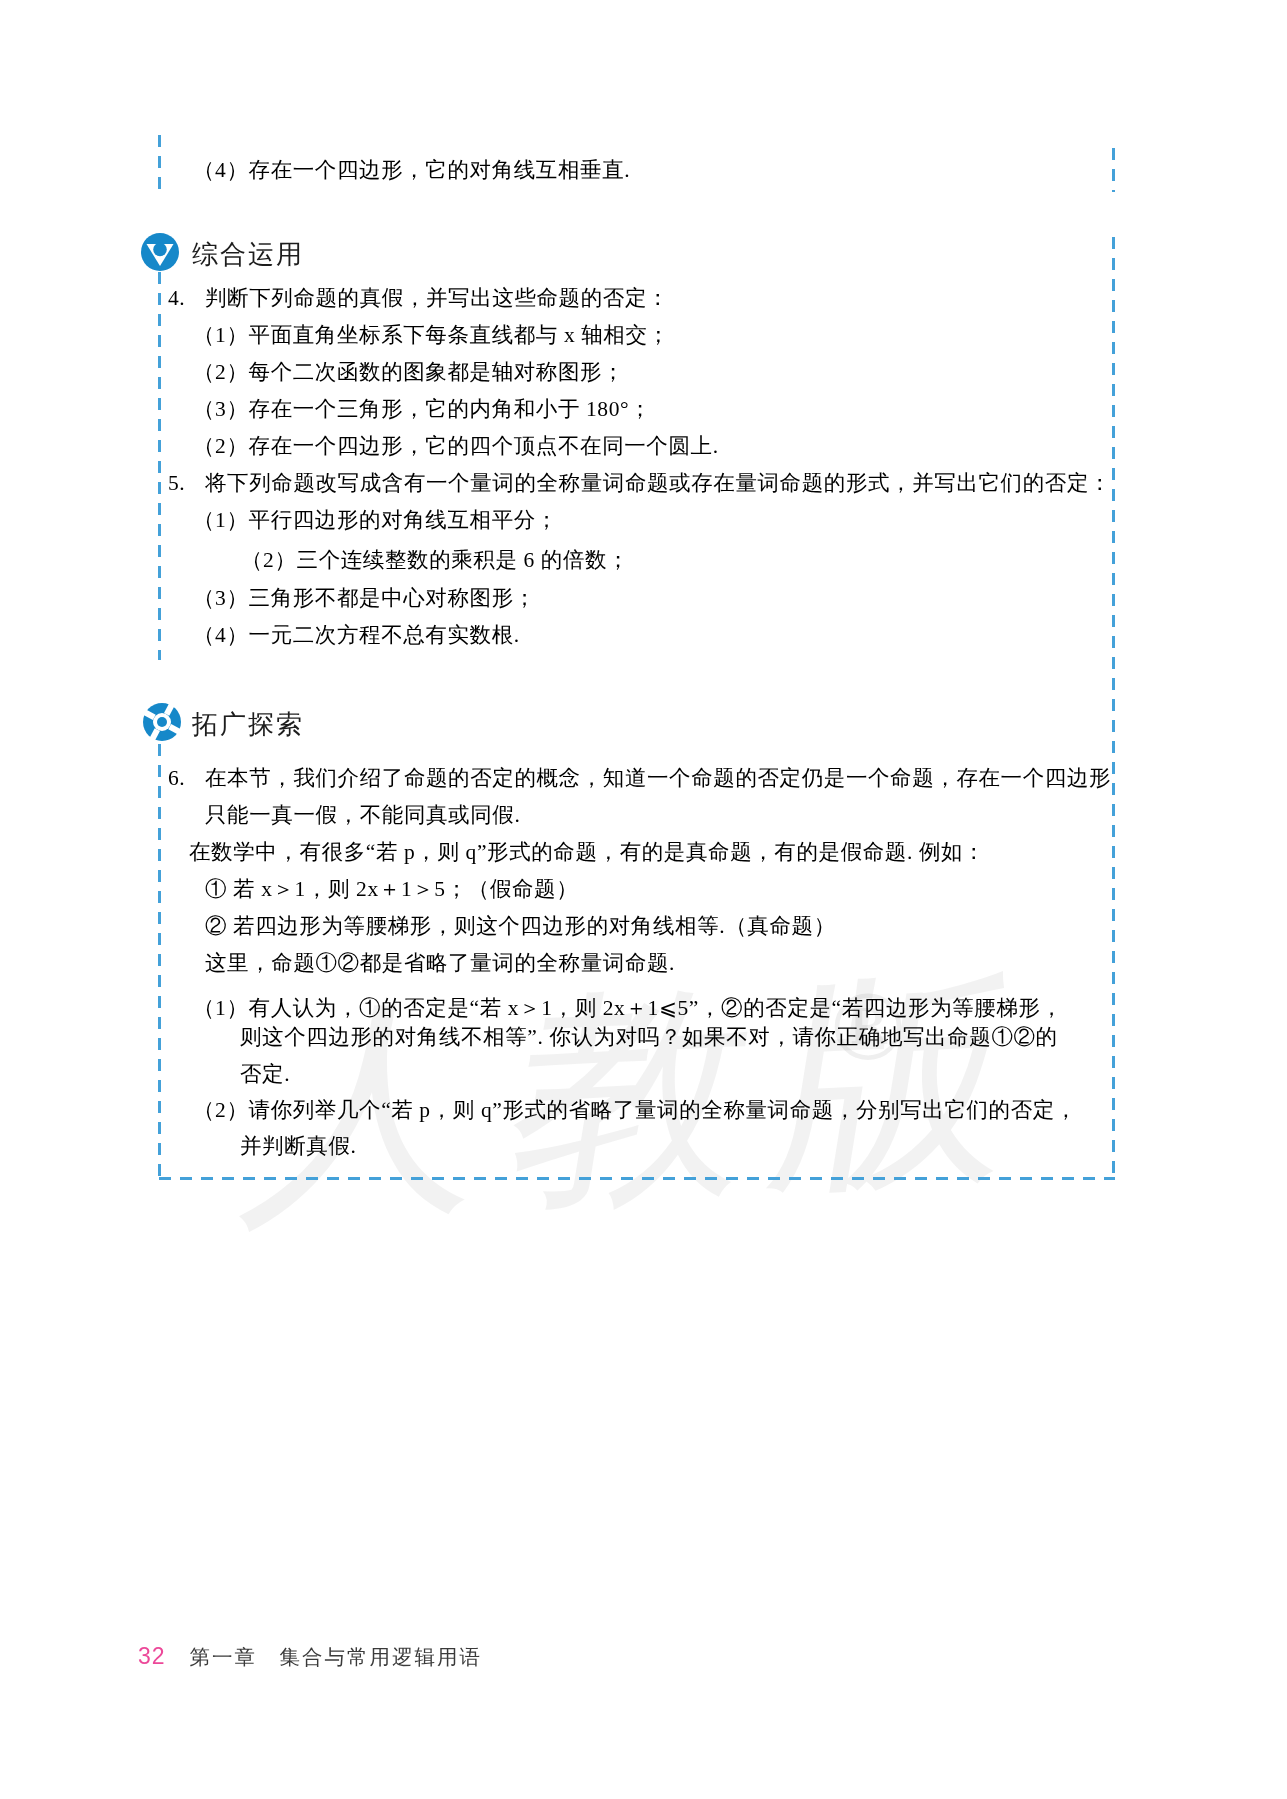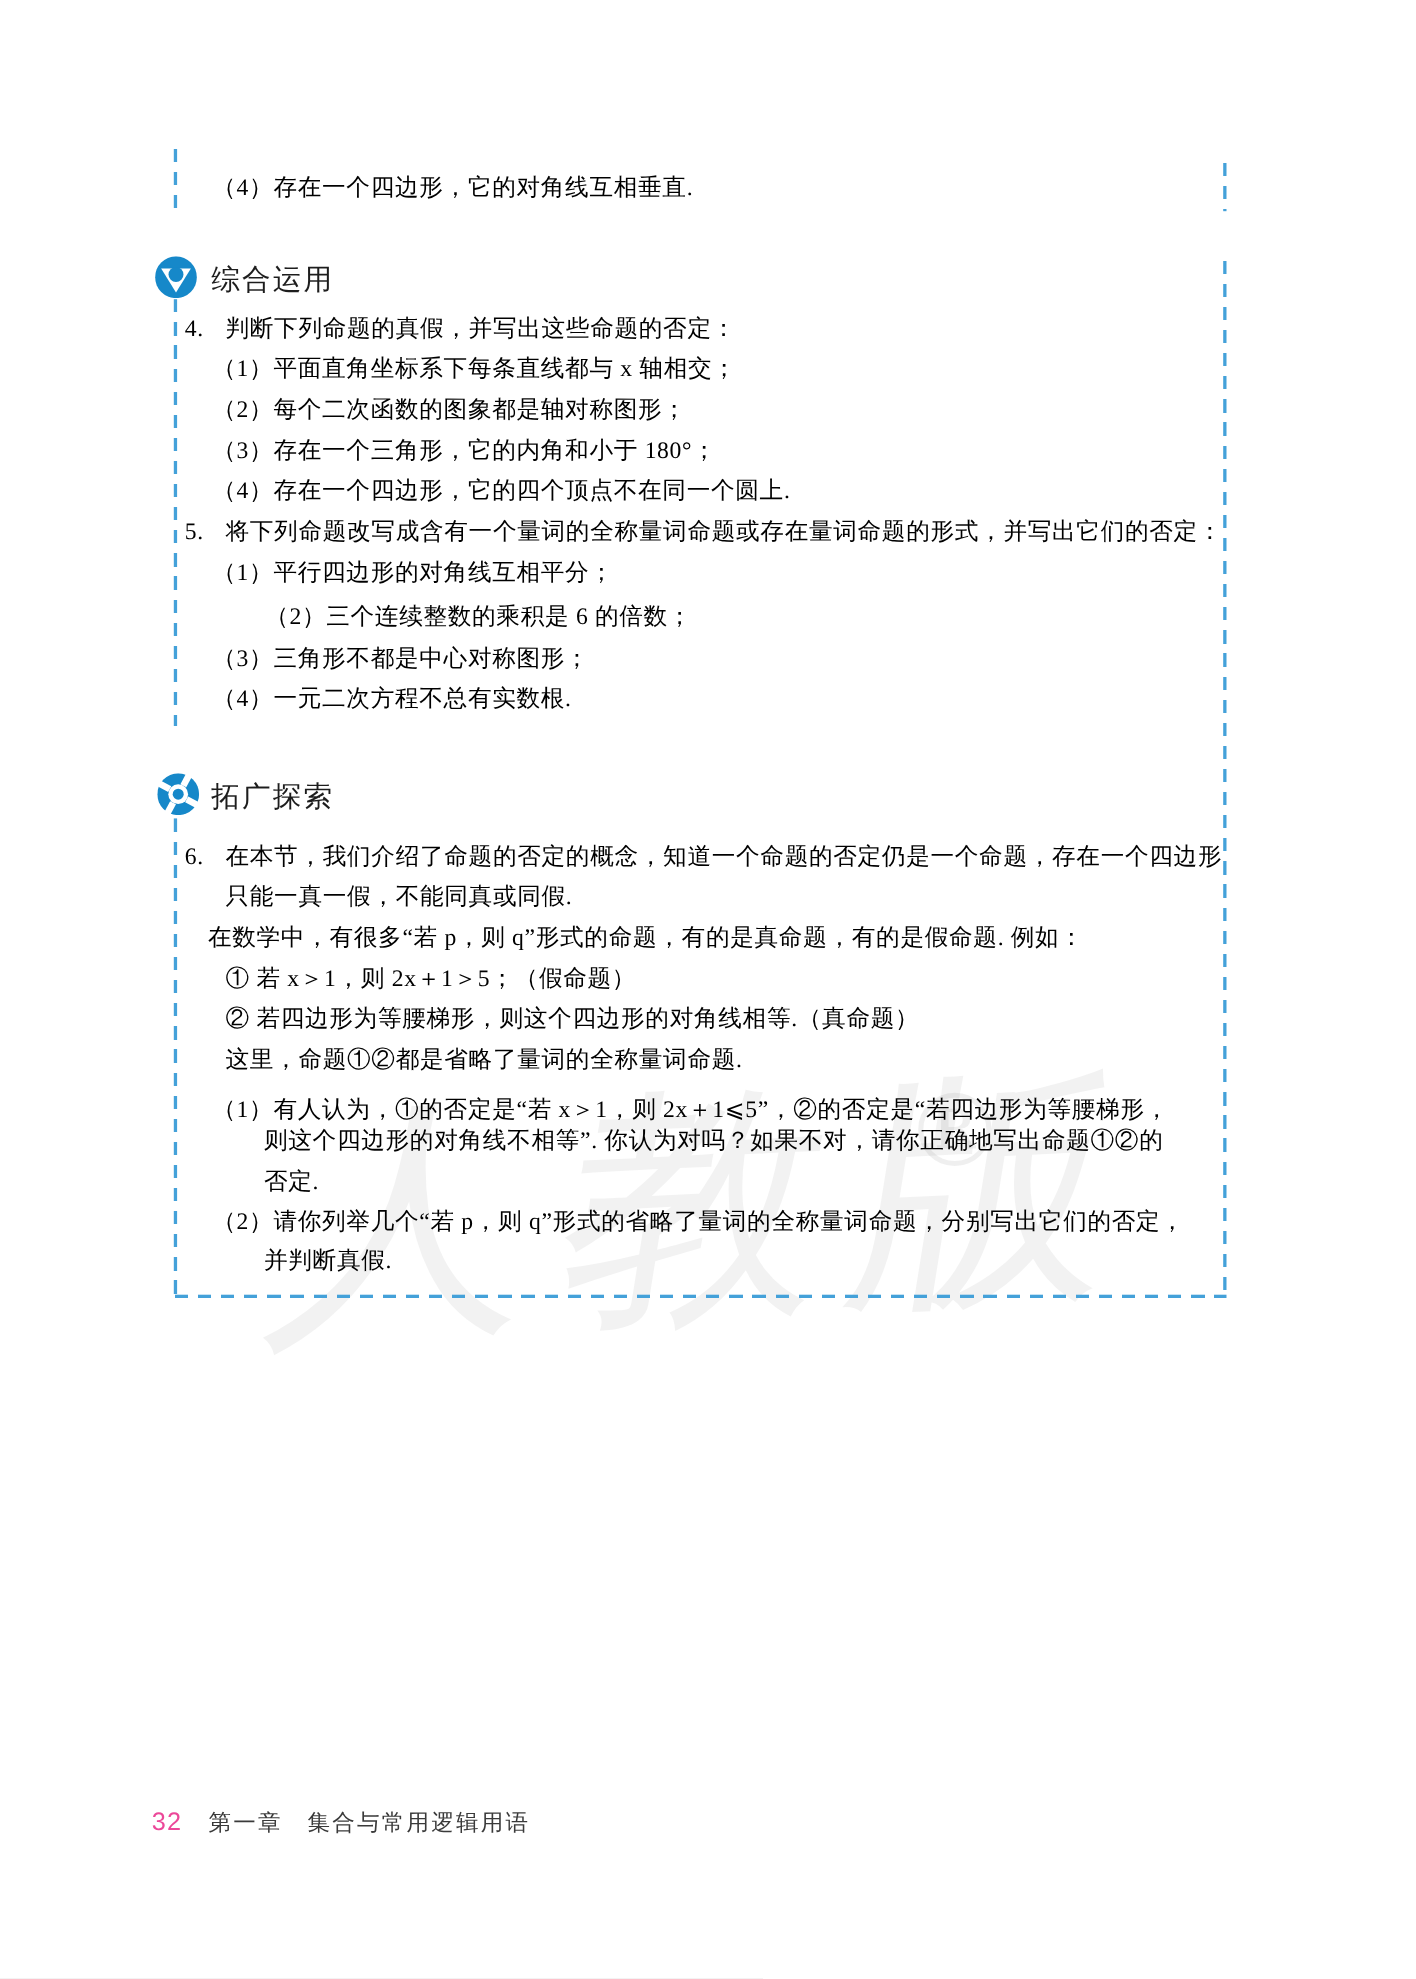--- a/index.html
+++ b/index.html
@@ -79,21 +79,21 @@
       <circle cx="19" cy="16.5" r="6.8" fill="#1688c9"></circle>
     </svg>
     <div class="section-title" style="top:237px;">综合运用</div>
 
     <div class="bl" style="left:168px;top:284px;">
       <span class="num-col">4.</span><span>判断下列命题的真假，并写出这些命题的否定：</span>
     </div>
     <div class="bl" style="left:193px;top:321px;">（1）平面直角坐标系下每条直线都与 x 轴相交；</div>
     <div class="bl" style="left:193px;top:358px;">（2）每个二次函数的图象都是轴对称图形；</div>
     <div class="bl" style="left:193px;top:395px;">（3）存在一个三角形，它的内角和小于 180°；</div>
-    <div class="bl" style="left:193px;top:432px;">（4）存在一个四边形，它的四个顶点不在同一个圆上.</div>
+    <div class="bl" style="left:193px;top:432px;">（2）存在一个四边形，它的四个顶点不在同一个圆上.</div>
 
     <div class="bl" style="left:168px;top:469px;">
       <span class="num-col">5.</span><span>将下列命题改写成含有一个量词的全称量词命题或存在量词命题的形式，并写出它们的否定：</span>
     </div>
     <div class="bl" style="left:193px;top:506px;">（1）平行四边形的对角线互相平分；</div>
     <div class="bl" style="left:193px;top:546px;margin-left:48px;">（2）三个连续整数的乘积是 6 的倍数；</div>
     <div class="bl" style="left:193px;top:584px;">（3）三角形不都是中心对称图形；</div>
     <div class="bl" style="left:193px;top:621px;">（4）一元二次方程不总有实数根.</div>
 
     <svg class="section-icon" style="left:143px;top:703px;" viewBox="0 0 38 38">

